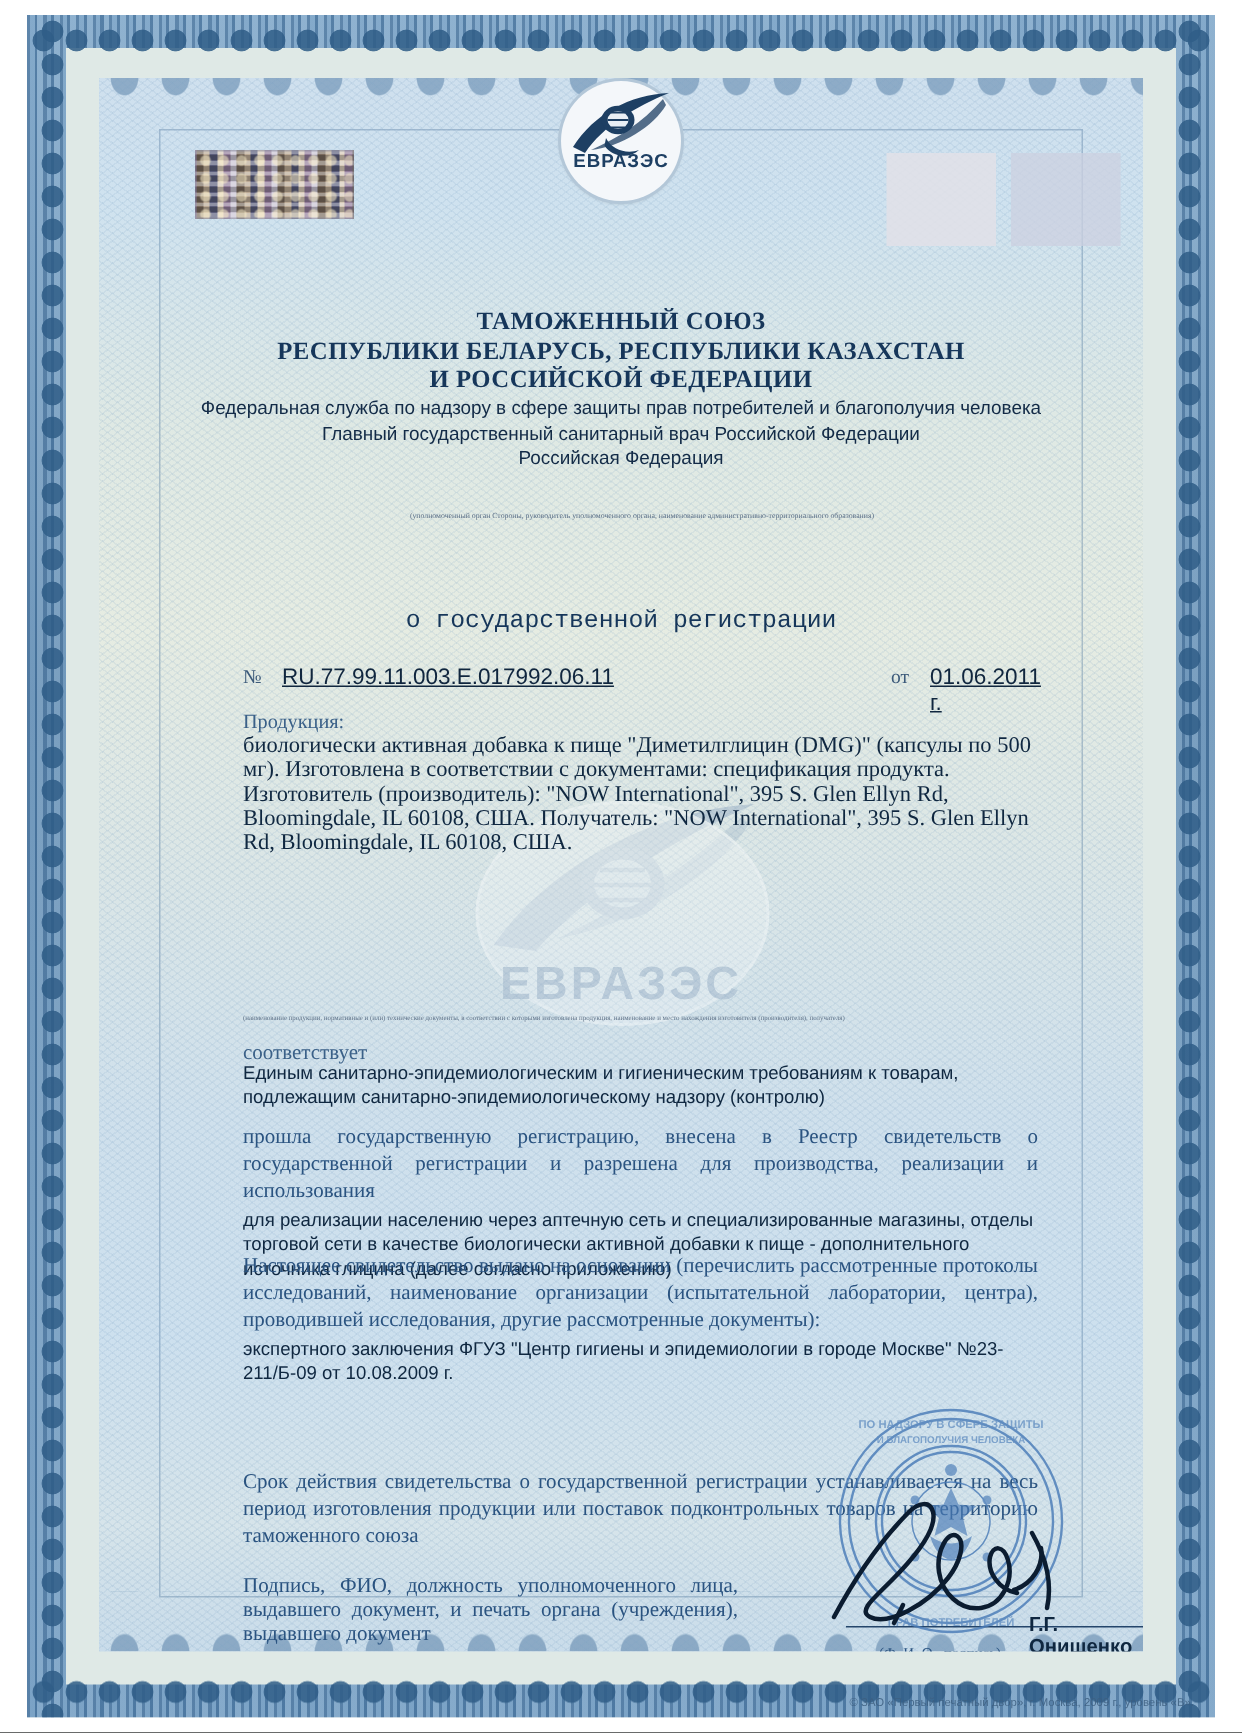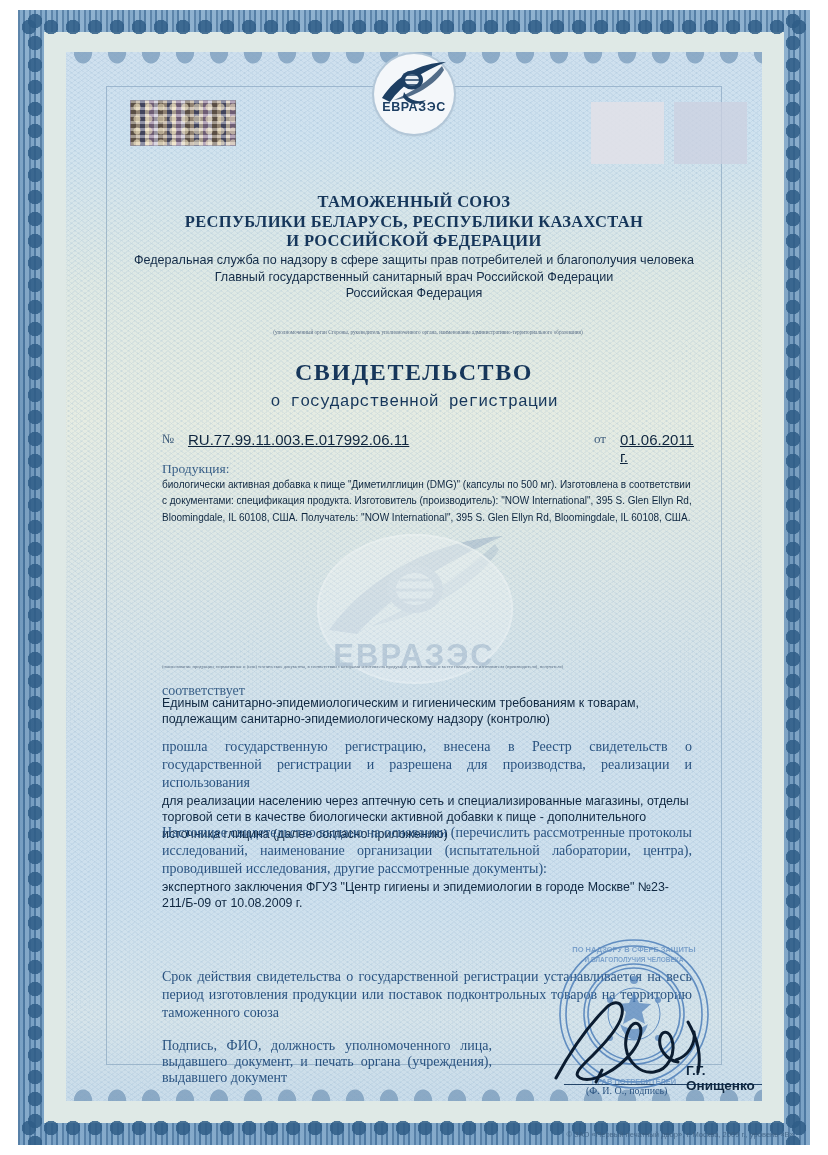--- a/index.html
+++ b/index.html
@@ -90,21 +90,21 @@
   #hologram:after{content:"";position:absolute;inset:0;
     background-image:radial-gradient(circle at 6px 6px, rgba(255,240,200,.55) 0 3px, rgba(0,0,0,0) 4px);
     background-size:12px 12px;}
 
   
   .grey-box{position:absolute;top:50px;width:73px;height:62px;}
   #grey-a{left:525px;background:#e2e0e8;opacity:.85;}
   #grey-b{left:608px;background:#ccd0e0;opacity:.75;}
 
   
-  .tx{position:absolute;color:#14304f;}
+  .tx{position:absolute;color:#14304f;margin-top:12px;}
 
   #title-union{left:0;right:0;top:140px;text-align:center;
     font-family:"Liberation Serif",serif;font-weight:bold;font-size:16.5px;
     line-height:19.5px;letter-spacing:.3px;color:#16365a;}
 
   #agency{left:0;right:0;top:200px;text-align:center;
     font-family:"Liberation Sans",sans-serif;font-size:12.6px;line-height:16.5px;
     color:#132b47;}
 
   #fineprint-1{left:118px;right:90px;top:277px;text-align:center;
@@ -121,21 +121,21 @@
   .lbl-sm{font-family:"Liberation Serif",serif;font-size:13px;color:#3c5a7a;}
   .val{font-family:"Liberation Sans",sans-serif;font-size:15px;color:#10263e;font-weight:500;text-decoration:underline;}
   #num-no{position:absolute;left:0;top:1px;}
   #num-val{position:absolute;left:26px;top:1px;}
   #date-ot{position:absolute;left:432px;top:1px;}
   #date-val{position:absolute;left:458px;top:1px;}
 
   #lbl-product{left:96px;top:409px;font-family:"Liberation Serif",serif;
     font-size:13.5px;color:#3a6088;}
   #product-text{left:96px;right:70px;top:425px;
-    font-family:Liberation Sans, sans-serif;font-size:10px;line-height:16.3px;
+    font-family:Liberation Serif, serif;font-size:15px;line-height:16.3px;
     color:#0f2740;}
 
   #fineprint-2{left:96px;right:72px;top:612px;
     font-family:"Liberation Serif",serif;font-size:4.6px;line-height:6px;
     color:#5f7governor;color:#5f7288;white-space:nowrap;overflow:hidden;}
 
   #lbl-conform{left:96px;top:631px;font-family:"Liberation Serif",serif;
     font-size:14px;color:#3a6088;}
   #conform-text{left:96px;right:70px;top:643px;
     font-family:"Liberation Sans",sans-serif;font-size:12.4px;line-height:16.4px;
@@ -245,21 +245,20 @@
         </div>
 
         <div class="tx" id="agency">
           <div>Федеральная служба по надзору в сфере защиты прав потребителей и благополучия человека</div>
           <div>Главный государственный санитарный врач Российской Федерации</div>
           <div>Российская Федерация</div>
         </div>
 
         <div class="tx" id="fineprint-1">(уполномоченный орган Стороны, руководитель уполномоченного органа, наименование административно-территориального образования)</div>
 
-        <div class="tx" id="doc-title">СВИДЕТЕЛЬСТВО</div>
         <div class="tx" id="doc-sub">о государственной регистрации</div>
 
         <div class="tx" id="numrow">
           <span class="lbl-sm" id="num-no">№</span>
           <span class="val" id="num-val">RU.77.99.11.003.Е.017992.06.11</span>
           <span class="lbl-sm" id="date-ot">от</span>
           <span class="val" id="date-val">01.06.2011 г.</span>
         </div>
 
         <div class="tx" id="lbl-product">Продукция:</div>

